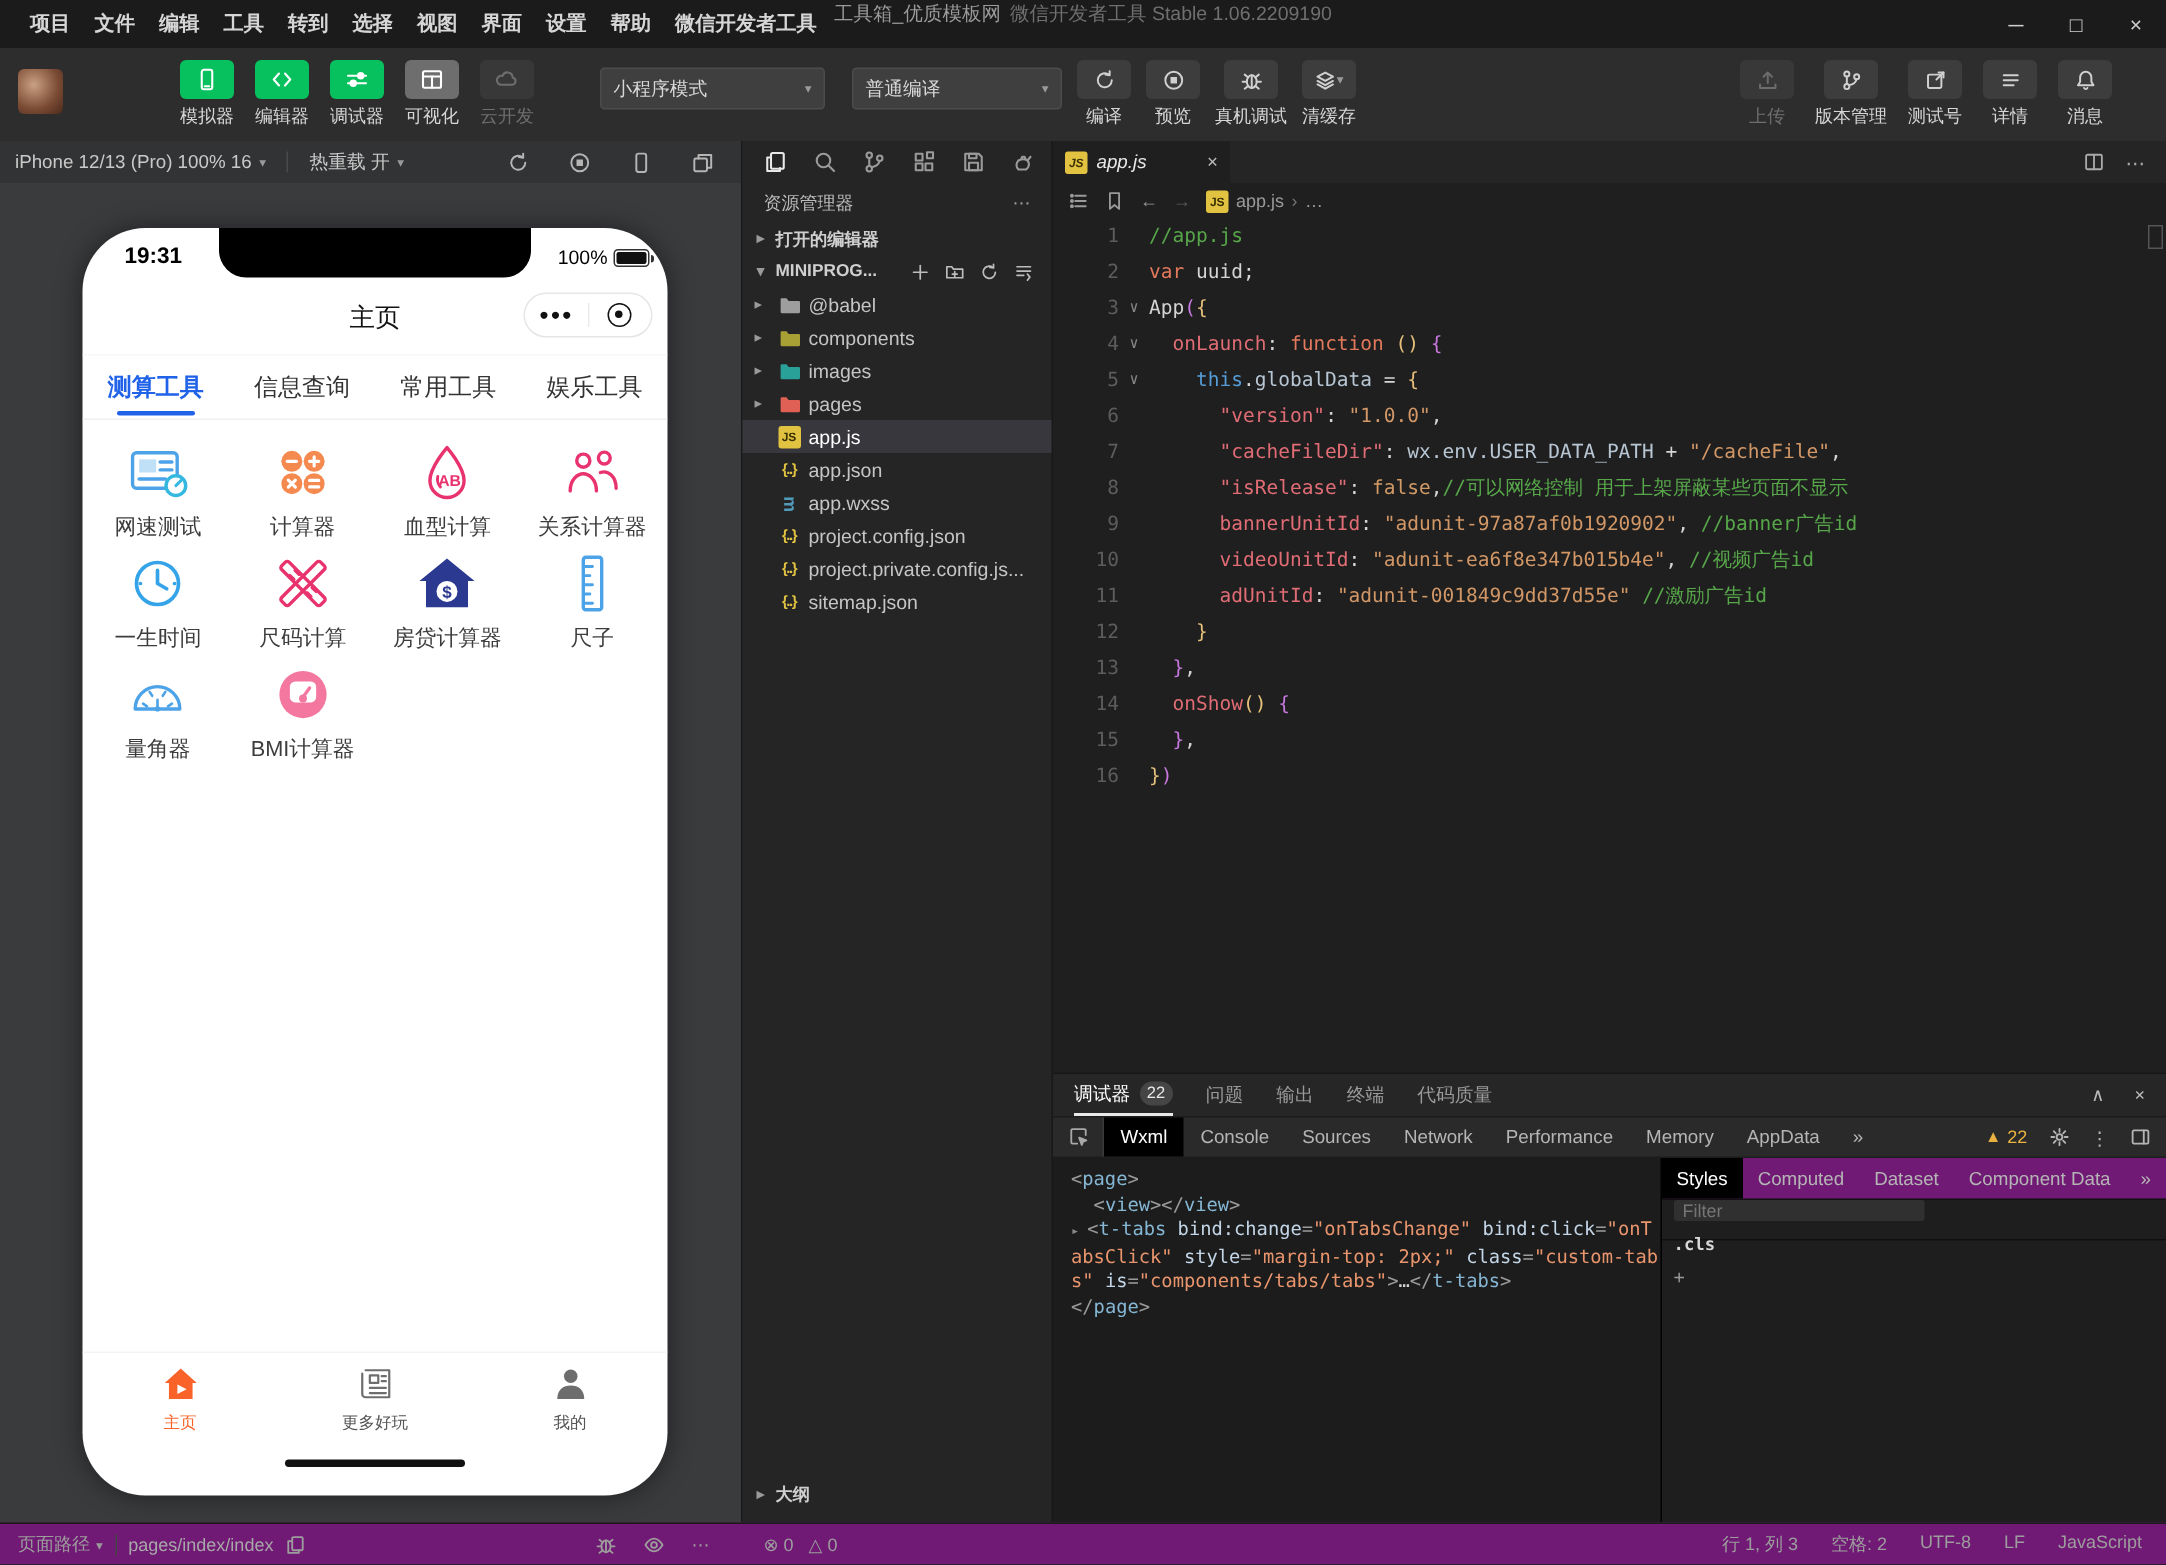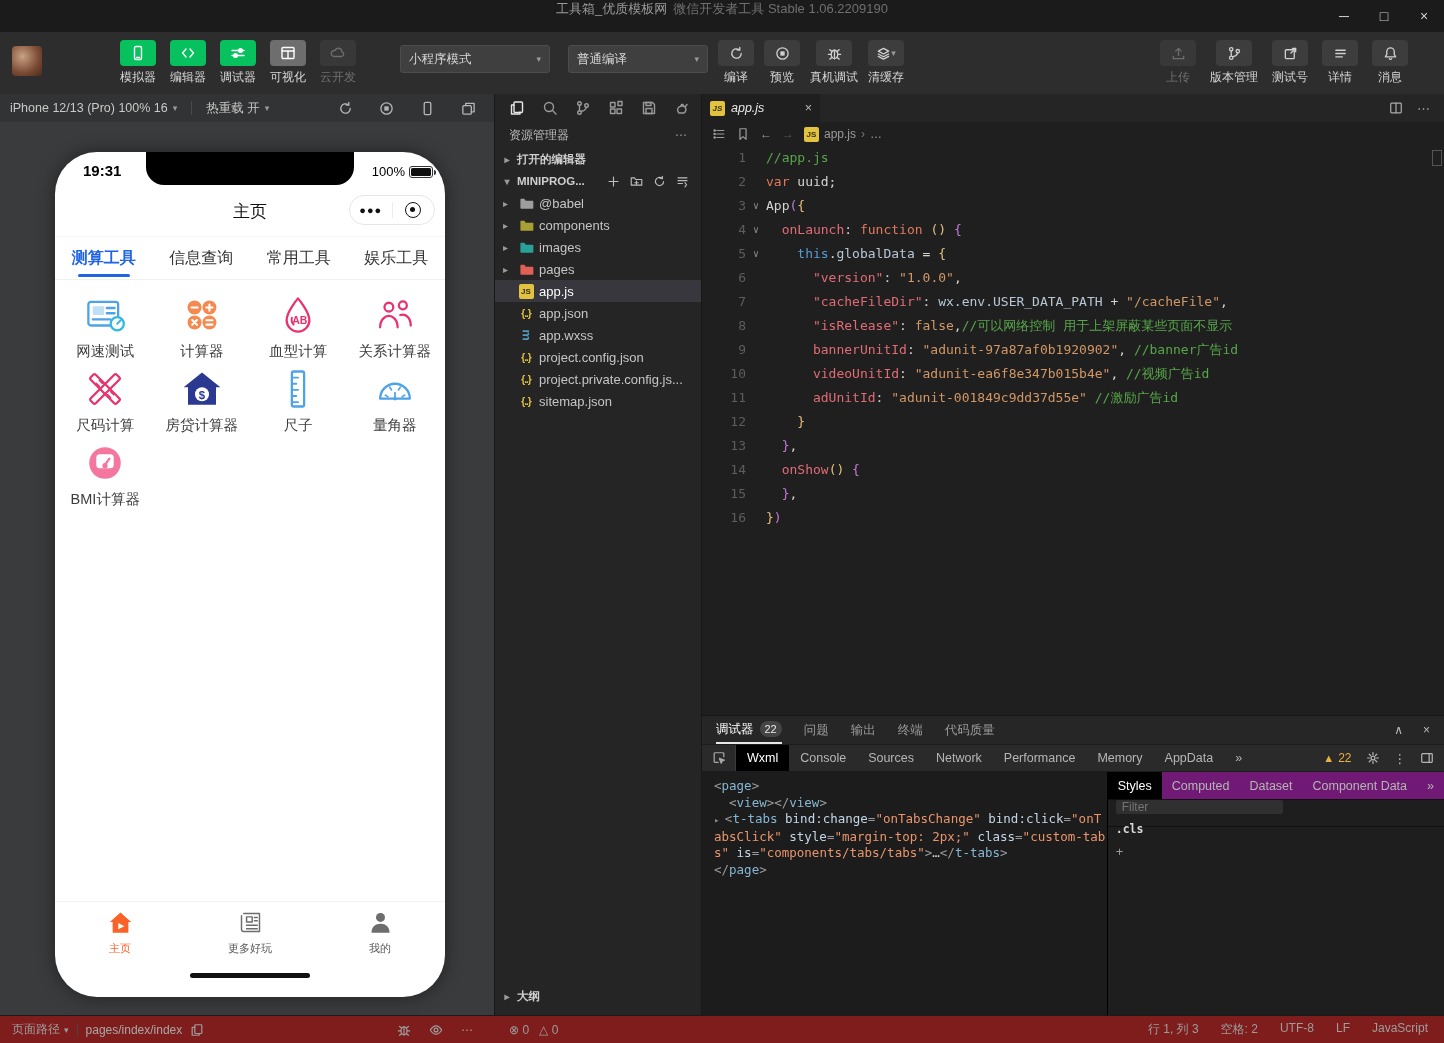--- a/index.html
+++ b/index.html
@@ -162,38 +162,51 @@
     color:#b5b5b5; border-bottom:1px solid #101010; }
   .st-tab { padding:0 10px; height:100%; display:flex; align-items:center; cursor:pointer; white-space:nowrap; }
   .st-tab.active { background:#000; color:#fff; }
   .st-filter { height:27px; display:flex; align-items:flex-start; padding:0 8px; gap:8px; border-bottom:1px solid #101010;flex-direction:column; }
   .st-filter input { flex:1; background:#303030; border:none; outline:none; color:#bbb; font-size:12px;
     height:19px; padding:0 6px; border-radius:2px; }
   .cls-lbl { color:#d8d8d8; font-size:11.5px; font-weight:bold; font-family:"DejaVu Sans Mono",monospace; }
   .plus-lbl { color:#9a9a9a; }
 
   
-  .statusbar { position:absolute; left:0; bottom:0; width:100%; height:28px; background:#7f1d1d;
+  .statusbar { position:absolute; left:0; bottom:0; width:100%; height:28px; background:#701a75;
     border-top:1px solid #1a1a1a; display:flex; align-items:center; color:#9d9d9d; font-size:12px; }
   .sb-left { width:495px; display:flex; align-items:center; gap:8px; padding:0 12px; }
   .sb-left .path { color:#a8a8a8; }
   .sb-left .sb-icons { margin-left:auto; display:flex; gap:18px; padding-right:10px; }
   .sb-mid { width:207px; display:flex; gap:10px; padding-left:14px; }
   .sb-right { margin-left:auto; display:flex; gap:22px; padding-right:16px; }
   .vdiv { width:1px; height:14px; background:#454545; }
 
   .ic { display:inline-flex; align-items:center; justify-content:center; line-height:1; }
   .ic svg { display:block; }
 </style>
 </head>
 <body>
 
 <div class="app">
 
   <div class="menubar">
+    <div id="menus" style="display:flex;">
+        <span class="menu-item">项目</span>
+        <span class="menu-item">文件</span>
+        <span class="menu-item">编辑</span>
+        <span class="menu-item">工具</span>
+        <span class="menu-item">转到</span>
+        <span class="menu-item">选择</span>
+        <span class="menu-item">视图</span>
+        <span class="menu-item">界面</span>
+        <span class="menu-item">设置</span>
+        <span class="menu-item">帮助</span>
+        <span class="menu-item">微信开发者工具</span>
+      </div>
     <div class="titlebar-title">
       <span class="t1">工具箱_优质模板网</span>
       <span class="t2">微信开发者工具 Stable 1.06.2209190</span>
     </div>
     <div class="win-controls" id="win-controls">
         <span class="wc">─</span>
         <span class="wc">□</span>
         <span class="wc">×</span>
       </div>
   </div>
@@ -482,20 +495,29 @@
             <div class="g-item">
               <span><svg viewBox="0 0 48 48" fill="none" stroke-linecap="round" stroke-linejoin="round" width="42" height="42">
                   <g stroke="#e8336e" stroke-width="2.6">
                     <circle cx="17" cy="15" r="5"></circle>
                     <path d="M7 38 c0-9 6-13 10-13 s10 4 10 13"></path>
                     <circle cx="33" cy="13" r="4.5"></circle>
                     <path d="M30 24 c6-2 12 3 12 12"></path>
                   </g>
                 </svg></span>
               <div class="g-lbl">关系计算器</div>
+            </div>
+            <div class="g-item">
+              <span><svg viewBox="0 0 48 48" fill="none" stroke-linecap="round" stroke-linejoin="round" width="42" height="42">
+                  <circle cx="24" cy="24" r="16" stroke="#35a3e8" stroke-width="2.8"></circle>
+                  <path d="M24 14 V24 L31 28" stroke="#35a3e8" stroke-width="2.8"></path>
+                  <circle cx="11" cy="24" r="1.4" fill="#35a3e8"></circle>
+                  <circle cx="37" cy="24" r="1.4" fill="#35a3e8"></circle>
+                </svg></span>
+              <div class="g-lbl">一生时间</div>
             </div>
             <div class="g-item">
               <span><svg viewBox="0 0 48 48" fill="none" stroke-linecap="round" stroke-linejoin="round" width="42" height="42">
                   <g stroke="#e8336e" stroke-width="2.6">
                     <rect x="20" y="3" width="8" height="42" rx="2" transform="rotate(45 24 24)"></rect>
                     <rect x="20" y="3" width="8" height="42" rx="2" transform="rotate(-45 24 24)"></rect>
                     <path d="M14 18 l3 3 M18 14 l3 3 M27 31 l3 3 M31 27 l3 3"></path>
                   </g>
                 </svg></span>
               <div class="g-lbl">尺码计算</div>

